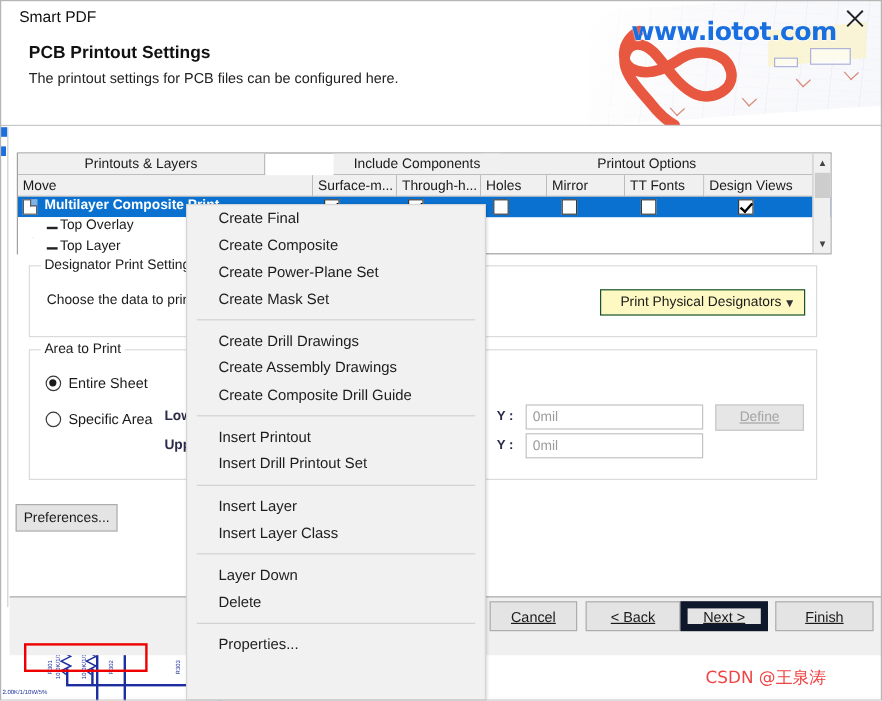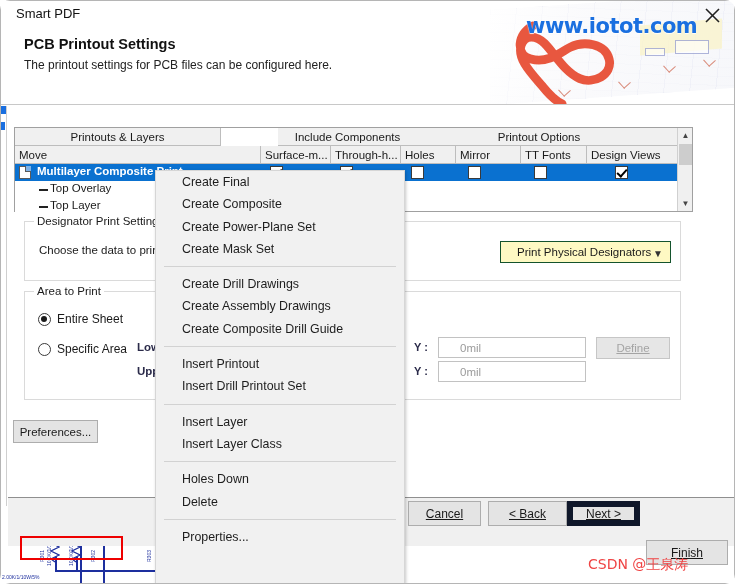--- a/index.html
+++ b/index.html
@@ -12,21 +12,20 @@
     font-size: 12px;
     color: #1a1a1a;
   }
 
   #screen {
     position: relative;
     width: 735px;
     height: 584px;
     background: #ffffff;
     overflow: hidden;
-    border-radius: 10px;
   }
 
   
   .bg-schematic {
     position: absolute;
     left: 0; top: 500px;
     width: 735px; height: 84px;
     background: #ffffff;
     overflow: hidden;
   }
@@ -341,21 +340,21 @@
   
   .field {
     position: absolute;
     height: 21px;
     background: #ffffff;
     border: 1px solid #c2c2c2;
     font-size: 11.5px;
     color: #9b9b9b;
     display: flex;
     align-items: center;
-    padding-left: 21px;
+    padding-left: 5px;
   }
   .flabel {
     position: absolute;
     font-size: 11px;
     font-weight: bold;
     color: #2b2b4a;
   }
   .btn-define {
     position: absolute;
     left: 596px; top: 337px;
@@ -596,41 +595,41 @@
   <div class="footer-band"></div>
   <div class="btn" style="left:408px; width:73px;">
       <u>Cancel</u>
     </div>
   <div class="btn" style="left:488px; width:79px;">
       <u>&lt; Back</u>
     </div>
   <div class="btn primary" style="left:567px; width:73px;">
       <u>Next &gt;</u>
     </div>
-  <div class="btn" style="left:646px; width:82px;margin-top:39px;">
+  <div class="btn" style="left:646px; width:82px;">
       <u>Finish</u>
     </div>
 
   <div class="ctx-menu">
     <div class="ctx-item">Create Final</div>
     <div class="ctx-item">Create Composite</div>
     <div class="ctx-item">Create Power-Plane Set</div>
     <div class="ctx-item">Create Mask Set</div>
     <div class="ctx-sep"></div>
     <div class="ctx-item">Create Drill Drawings</div>
     <div class="ctx-item">Create Assembly Drawings</div>
     <div class="ctx-item">Create Composite Drill Guide</div>
     <div class="ctx-sep"></div>
     <div class="ctx-item">Insert Printout</div>
     <div class="ctx-item">Insert Drill Printout Set</div>
     <div class="ctx-sep"></div>
     <div class="ctx-item">Insert Layer</div>
     <div class="ctx-item">Insert Layer Class</div>
     <div class="ctx-sep"></div>
-    <div class="ctx-item">Holes Down</div>
+    <div class="ctx-item">Layer Down</div>
     <div class="ctx-item">Delete</div>
     <div class="ctx-sep"></div>
     <div class="ctx-item">Properties...</div>
 
   </div>
   <div class="ctx-highlight"></div>
 
   <div class="watermark-bottom">CSDN @王泉涛</div>
 
   <div class="outer-border"></div>

